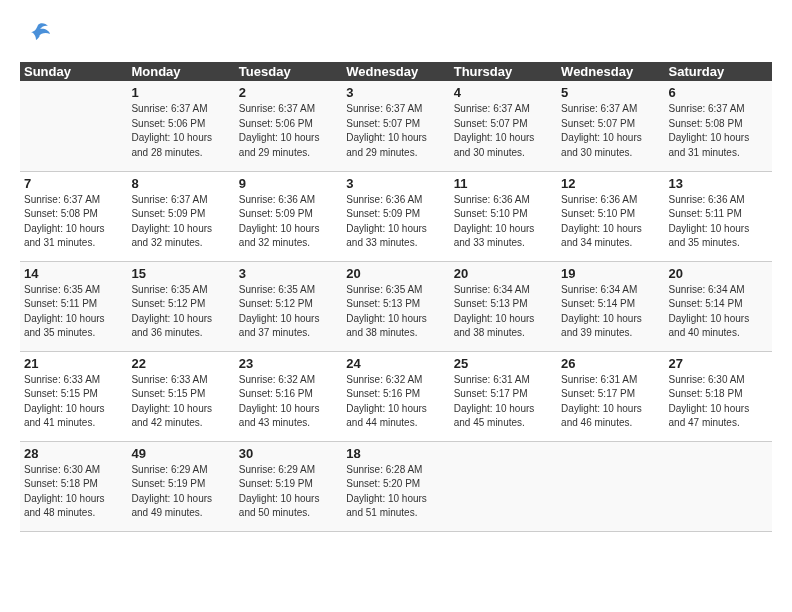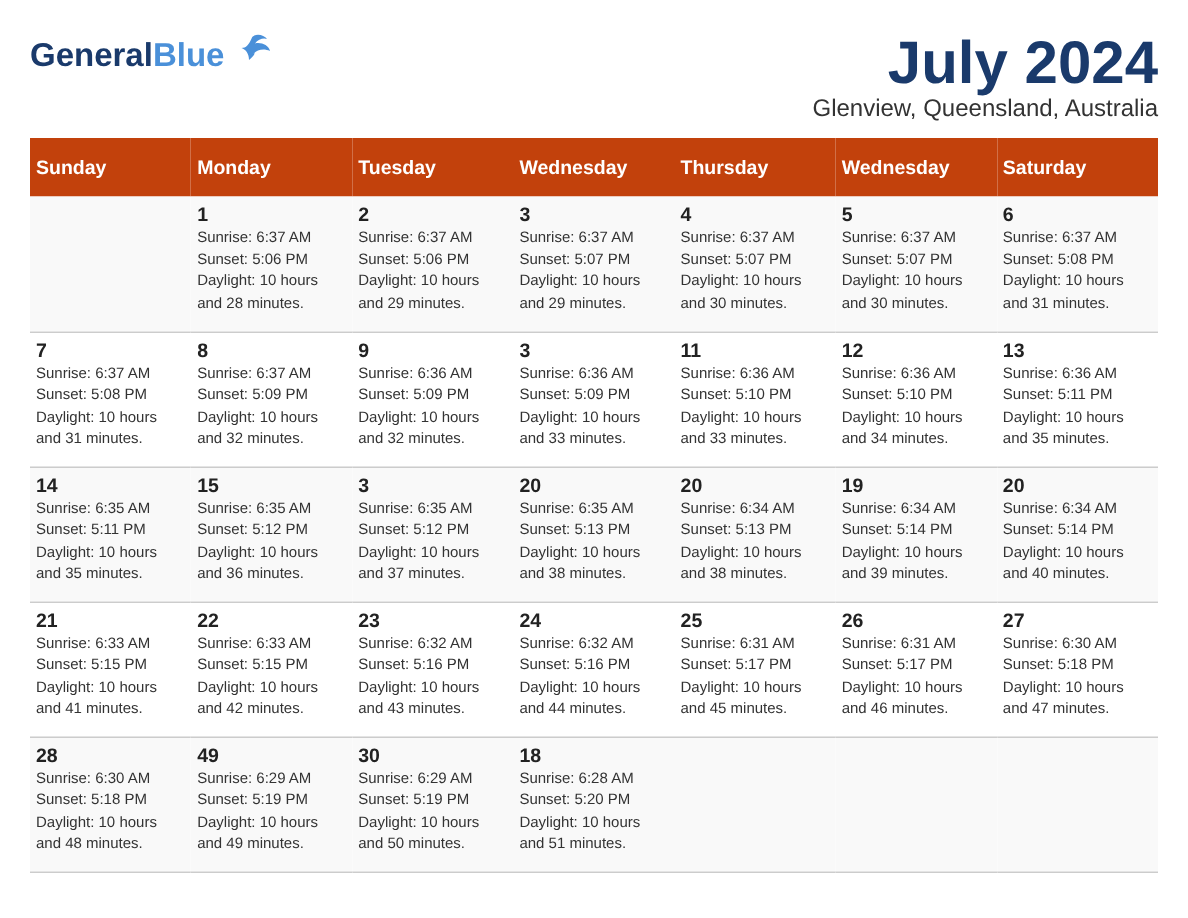--- a/index.html
+++ b/index.html
@@ -42,23 +42,23 @@
     .location {
       font-size: 16px;
       color: #333;
     }
     table {
       width: 100%;
       border-collapse: collapse;
       font-size: 11px;
     }
     thead tr th {
-      background-color: #c2410c;
+      background-color: #404040;
       color: #fff;
-      padding: 12px 4px;
+      padding: 2px 4px;
       text-align: left;
       font-size: 13px;
       font-weight: bold;
     }
     tbody tr {
       border-bottom: 1px solid #ccc;
     }
     tbody tr:nth-child(odd) {
       background-color: #f9f9f9;
     }
@@ -86,33 +86,26 @@
     .week-row td {
       height: 90px;
     }
   </style>
 </head>
 <body>
 
 <div class="header">
   <div class="logo">
     <div style="display:flex;align-items:center;">
-      <span class="logo-text">
-        <span style="color:#1a3a6b;">General</span><span style="color:#4a90d9;">Blue</span>
-      </span>
       <span style="margin-left:4px;">
         <svg width="28" height="28" viewBox="0 0 28 28">
           <path d="M14 5 C16 2, 22 3, 24 6 C22 5, 18 6, 16 9 C20 8, 25 10, 26 14 C22 12, 17 13, 15 16 C17 14, 15 18, 12 20 C12 16, 10 13, 7 12 C10 12, 12 10, 14 5Z" fill="#4a90d9"></path>
         </svg>
       </span>
     </div>
-  </div>
-  <div class="title-block">
-    <div class="month-year">July 2024</div>
-    <div class="location">Glenview, Queensland, Australia</div>
   </div>
 </div>
 
 <table>
   <thead>
     <tr>
     <th>Sunday</th>
         <th>Monday</th>
         <th>Tuesday</th>
         <th>Wednesday</th>

